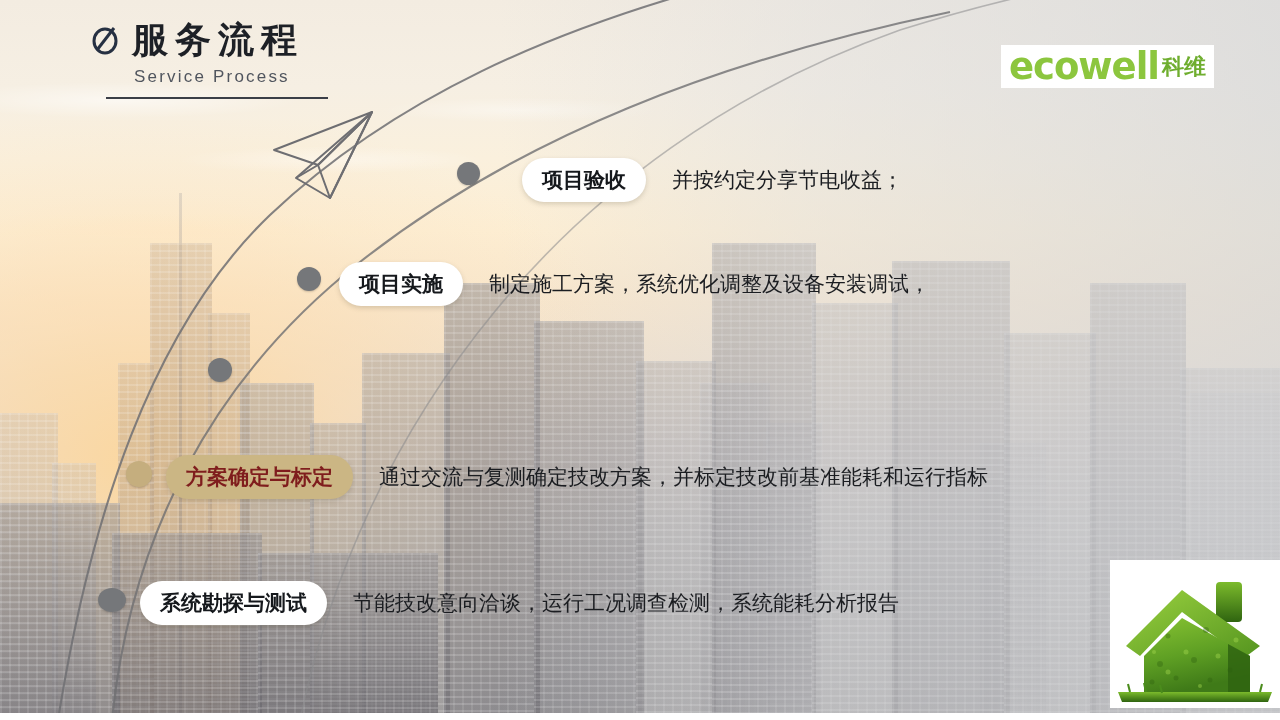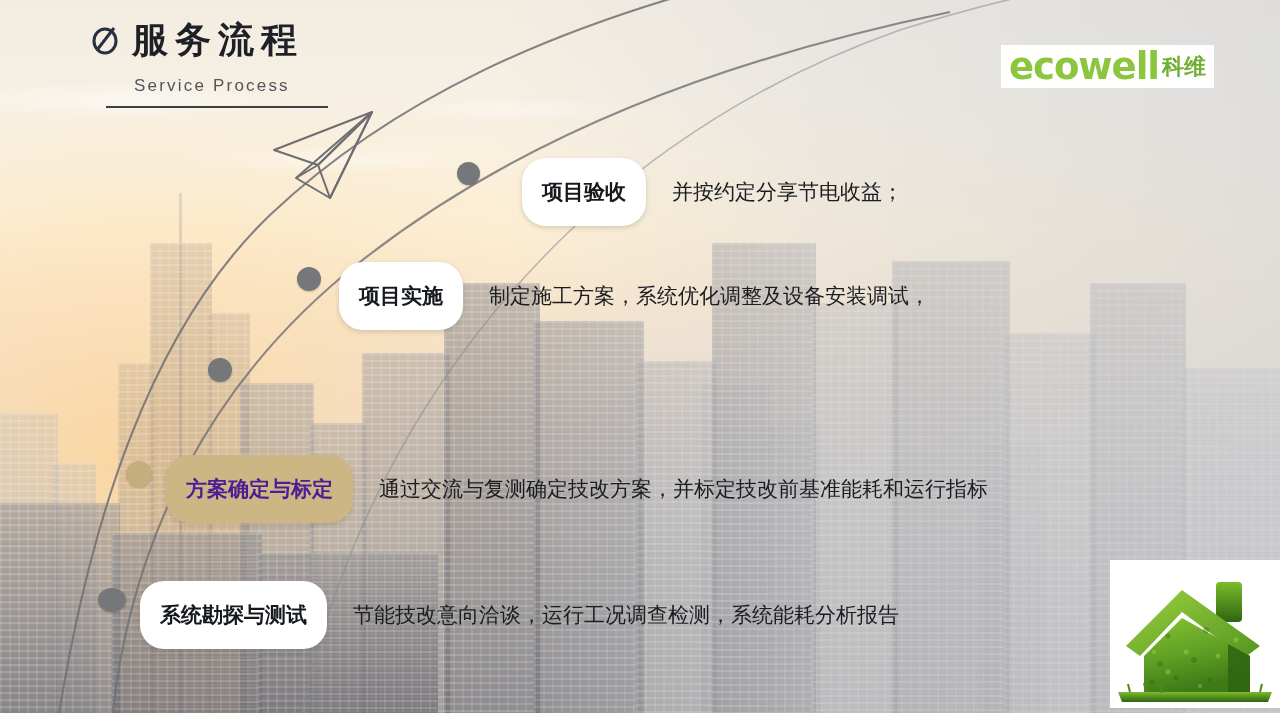--- a/index.html
+++ b/index.html
@@ -91,21 +91,21 @@
   
   .header { position:absolute; left:88px; top:22px; }
   .header-row { display:flex; align-items:center; gap:10px; }
   .logo-mark { width:34px; height:34px; flex:0 0 34px; }
   .title-cn {
     font-size:36px; font-weight:bold; color:#1d2026;
     letter-spacing:7px; line-height:1;
     font-family:"DejaVu Sans","Liberation Sans",sans-serif;
   }
   .title-en {
-    margin-top:18px; margin-left:46px;
+    margin-top:9px; margin-left:46px;
     font-size:17px; color:#50555e; letter-spacing:2.2px;
     font-family:"Liberation Sans",sans-serif;
   }
   .title-rule {
     margin-top:10px; margin-left:18px;
     width:222px; height:2px; background:#3b3f47;
   }
 
   
   .brand {
@@ -119,28 +119,28 @@
     font-family:"DejaVu Sans","Liberation Sans",sans-serif;
   }
   .brand-cn {
     font-size:22px; font-weight:bold; color:#6fae2f; line-height:1;
     font-family:"DejaVu Sans","Liberation Sans",sans-serif;
   }
 
   
   .step { position:absolute; display:flex; align-items:center; }
   .pill {
-    border-radius:24px; padding:21px 20px;
+    border-radius:24px; padding:9px 20px;
     font-size:21px; font-weight:bold; color:#15181c;
     white-space:nowrap; line-height:1.25;
     background:#ffffff;
     box-shadow:0 2px 5px rgba(90,80,60,0.22);
     font-family:"DejaVu Sans","Liberation Sans",sans-serif;
   }
-  .pill.accent { background:#cbb684; color:#4c1d95; }
+  .pill.accent { background:#cbb684; color:#7f1d1d; }
   .desc {
     margin-left:26px;
     font-size:21px; color:#1b1d21; white-space:nowrap; line-height:1.62;
     font-family:"DejaVu Sans","Liberation Sans",sans-serif;
   }
   .desc .l2 { display:block; }
 
   .dot {
     position:absolute; border-radius:50%;
     background:#75777a;

